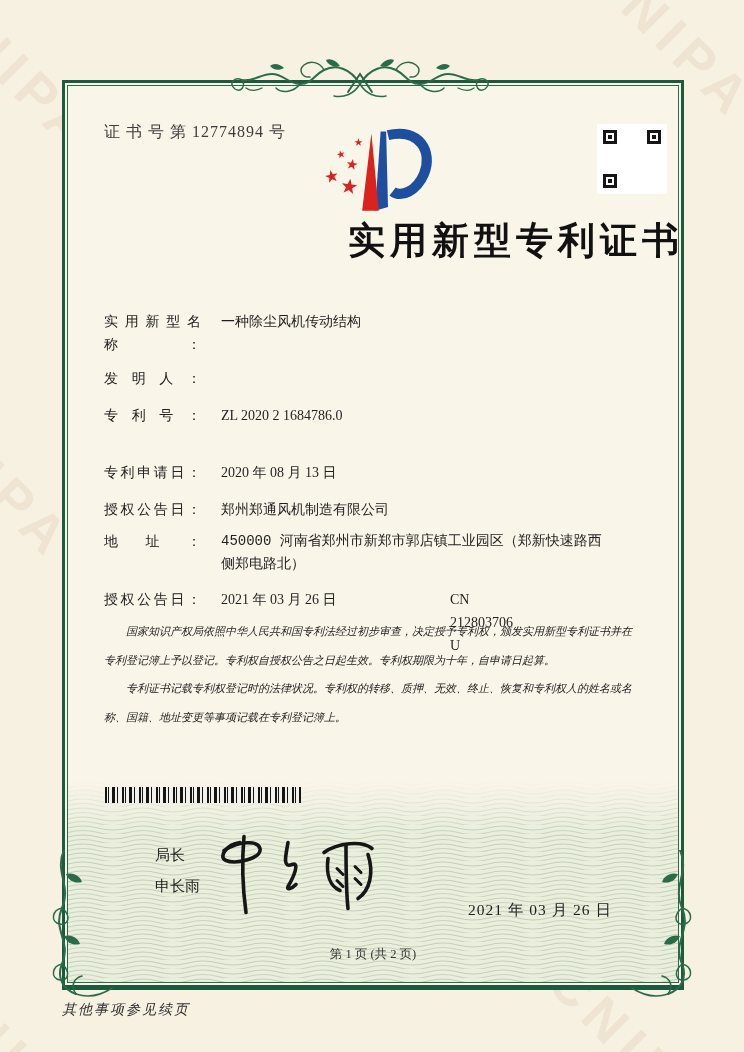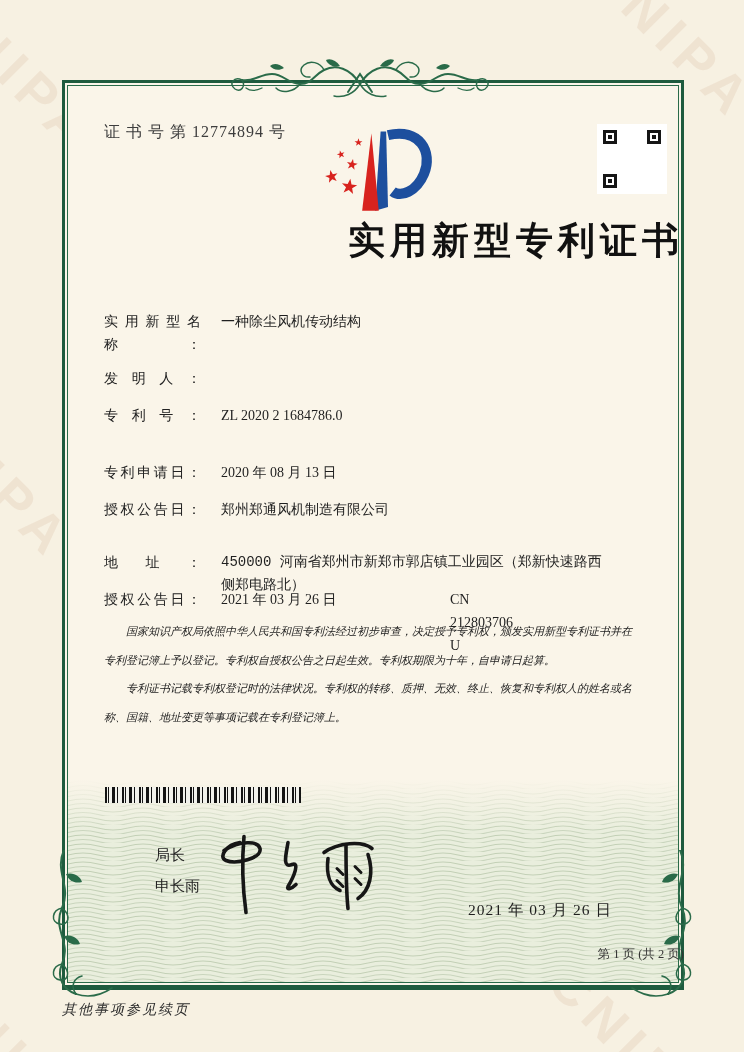--- a/index.html
+++ b/index.html
@@ -73,21 +73,21 @@
   }
   .barcode{
     position:absolute;left:105px;top:787px;width:196px;height:16px;
     background:
       repeating-linear-gradient(90deg,#141414 0 2px,transparent 2px 3px,#141414 3px 4px,transparent 4px 7px,#141414 7px 10px,transparent 10px 12px,#141414 12px 13px,transparent 13px 17px),
       #f2f2ec;
   }
   .signer{position:absolute;left:107px;top:840px;font-size:15px;color:#222;line-height:31px;margin-left:48px;}
   .signature{position:absolute;left:196px;top:826px;}
   .issue-date{position:absolute;left:468px;top:900px;font-size:15.5px;color:#1f1f1f;letter-spacing:1px;}
-  .page-info{position:absolute;left:62px;top:946px;width:622px;text-align:right;font-size:12.5px;color:#333;}
+  .page-info{position:absolute;left:62px;top:946px;width:622px;text-align:center;font-size:12.5px;color:#333;}
   .footer-note{
     position:absolute;left:62px;top:1001px;width:622px;text-align:left;
     font-size:14px;font-style:italic;color:#2d2d2d;letter-spacing:2px;
   }
   .orn{position:absolute;pointer-events:none;}
 </style>
 </head>
 <body>
 
 <div class="page">
@@ -197,21 +197,21 @@
     <span class="fvalue">ZL 2020 2 1684786.0</span>
   </div>
   <div class="frow" style="top:461px">
     <span class="flabel">专利申请日：</span>
     <span class="fvalue">2020 年 08 月 13 日</span>
   </div>
   <div class="frow" style="top:498px">
     <span class="flabel">授权公告日：</span>
     <span class="fvalue">郑州郑通风机制造有限公司</span>
   </div>
-  <div class="frow" style="top:551px">
+  <div class="frow" style="top:530px">
     <span class="flabel">地址：</span>
     <span class="fvalue addr">450000  河南省郑州市新郑市郭店镇工业园区（郑新快速路西侧郑电路北）</span>
   </div>
   <div class="frow" style="top:588px">
     <span class="flabel">授权公告日：</span>
     <span class="fvalue">2021 年 03 月 26 日</span>
     <span class="grant2">
       <span class="fvalue">CN 212803706 U</span>
     </span>
   </div>

